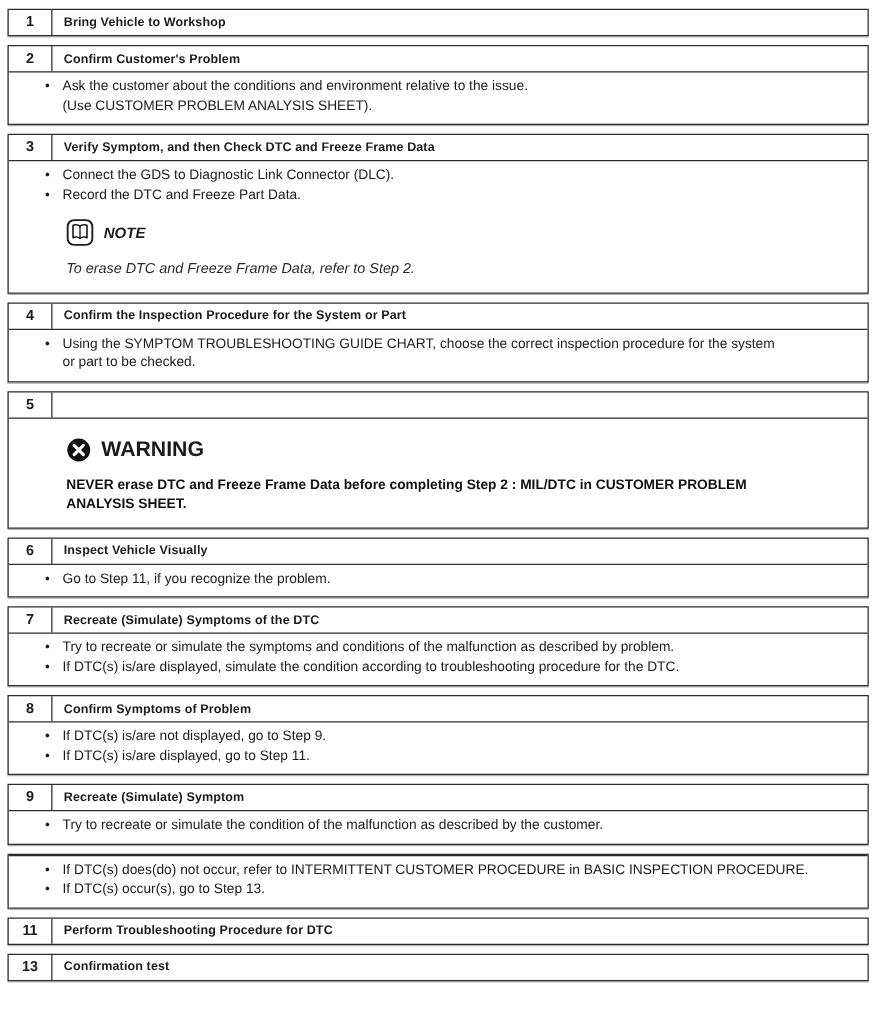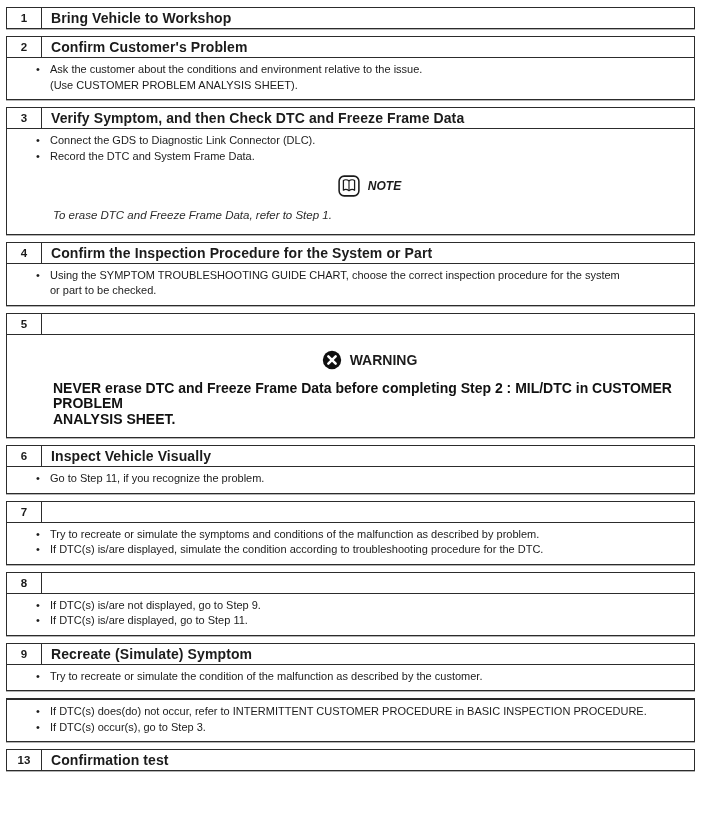--- a/index.html
+++ b/index.html
@@ -36,21 +36,21 @@
     align-items: center;
     justify-content: center;
     font-weight: bold;
     font-size: 11.5px;
   }
   .step-title {
     display: flex;
     align-items: center;
     padding: 2px 8px 2px 9px;
     font-weight: bold;
-    font-size: 14px;
+    font-size: 10px;
     letter-spacing: 0.1px;
   }
   .step-body {
     border-top: 1px solid #2c2c2c;
     padding: 4px 8px 6px 8px;
     font-size: 11px;
   }
   .bullet {
     display: flex;
     line-height: 15.5px;
@@ -67,43 +67,42 @@
   }
   .callout {
     margin-left: 38px;
     margin-top: 11px;
     margin-bottom: 4px;
   }
   .callout-head {
     display: flex;
     align-items: center;
     gap: 8px;
-    justify-content: center;
   }
   .callout-label {
     font-weight: bold;
-    font-size: 14px;
+    font-size: 17px;
   }
   .callout.note .callout-label {
     font-style: italic;
     font-size: 12px;
   }
   .callout-text {
     margin-top: 11px;
     white-space: pre-line;
     line-height: 15.5px;
   }
   .callout.note .callout-text {
     font-style: italic;
     font-size: 11.5px;
     color: #2a2a2a;
   }
   .callout.warning .callout-text {
     font-weight: bold;
-    font-size: 14px;
+    font-size: 11px;
     color: #111;
   }
   .icon {
     display: inline-flex;
     align-items: center;
     justify-content: center;
   }
 </style>
 </head>
 <body>
@@ -139,35 +138,35 @@
       <div class="step-title">Verify Symptom, and then Check DTC and Freeze Frame Data</div>
     </div>
     <div class="step-body">
 
       <div class="bullet">
         <span class="marker">•</span>
         <span class="text">Connect the GDS to Diagnostic Link Connector (DLC).</span>
       </div>
           <div class="bullet">
         <span class="marker">•</span>
-        <span class="text">Record the DTC and System Frame Data.</span>
+        <span class="text">Record the DTC and Freeze Part Data.</span>
       </div>
           <div class="callout note">
         <div class="callout-head">
           <span class="icon">
             <svg width="22" height="22" viewBox="0 0 24 24" aria-hidden="true">
               <rect x="1.2" y="1.2" width="21.6" height="21.6" rx="5.5" fill="#ffffff" stroke="#1b1b1b" stroke-width="1.7"></rect>
               <path d="M12 6.4 C10.1 4.9, 7.2 4.9, 5.9 5.9 L5.9 16.6 C7.2 15.6, 10.1 15.7, 12 17.1 C13.9 15.7, 16.8 15.6, 18.1 16.6 L18.1 5.9 C16.8 4.9, 13.9 4.9, 12 6.4 Z" fill="none" stroke="#1b1b1b" stroke-width="1.4" stroke-linejoin="round"></path>
               <line x1="12" y1="6.4" x2="12" y2="17.1" stroke="#1b1b1b" stroke-width="1.2"></line>
             </svg>
           </span>
 
           <span class="callout-label">NOTE</span>
         </div>
-        <div class="callout-text">To erase DTC and Freeze Frame Data, refer to Step 1.</div>
+        <div class="callout-text">To erase DTC and Freeze Frame Data, refer to Step 2.</div>
       </div>
     </div>
   </section>
 
   <section class="step-block">
     <div class="step-header">
       <div class="step-num">4</div>
       <div class="step-title">Confirm the Inspection Procedure for the System or Part</div>
     </div>
     <div class="step-body">
@@ -213,37 +212,39 @@
       <div class="bullet">
         <span class="marker">•</span>
         <span class="text">Go to Step 11, if you recognize the problem.</span>
       </div>
     </div>
   </section>
 
   <section class="step-block">
     <div class="step-header">
       <div class="step-num">7</div>
+      <div class="step-title">Recreate (Simulate) Symptoms of the DTC</div>
     </div>
     <div class="step-body">
 
       <div class="bullet">
         <span class="marker">•</span>
         <span class="text">Try to recreate or simulate the symptoms and conditions of the malfunction as described by problem.</span>
       </div>
           <div class="bullet">
         <span class="marker">•</span>
         <span class="text">If DTC(s) is/are displayed, simulate the condition according to troubleshooting procedure for the DTC.</span>
       </div>
     </div>
   </section>
 
   <section class="step-block">
     <div class="step-header">
       <div class="step-num">8</div>
+      <div class="step-title">Confirm Symptoms of Problem</div>
     </div>
     <div class="step-body">
 
       <div class="bullet">
         <span class="marker">•</span>
         <span class="text">If DTC(s) is/are not displayed, go to Step 9.</span>
       </div>
           <div class="bullet">
         <span class="marker">•</span>
         <span class="text">If DTC(s) is/are displayed, go to Step 11.</span>
@@ -267,25 +268,32 @@
 
   <section class="step-block">
     <div class="step-body">
 
       <div class="bullet">
         <span class="marker">•</span>
         <span class="text">If DTC(s) does(do) not occur, refer to INTERMITTENT CUSTOMER PROCEDURE in BASIC INSPECTION PROCEDURE.</span>
       </div>
           <div class="bullet">
         <span class="marker">•</span>
-        <span class="text">If DTC(s) occur(s), go to Step 3.</span>
-      </div>
-    </div>
-  </section>
-
+        <span class="text">If DTC(s) occur(s), go to Step 13.</span>
+      </div>
+    </div>
+  </section>
+
+  <section class="step-block">
+    <div class="step-header">
+      <div class="step-num">11</div>
+      <div class="step-title">Perform Troubleshooting Procedure for DTC</div>
+    </div>
+
+  </section>
 
 
   <section class="step-block">
     <div class="step-header">
       <div class="step-num">13</div>
       <div class="step-title">Confirmation test</div>
     </div>
 
   </section>
 

